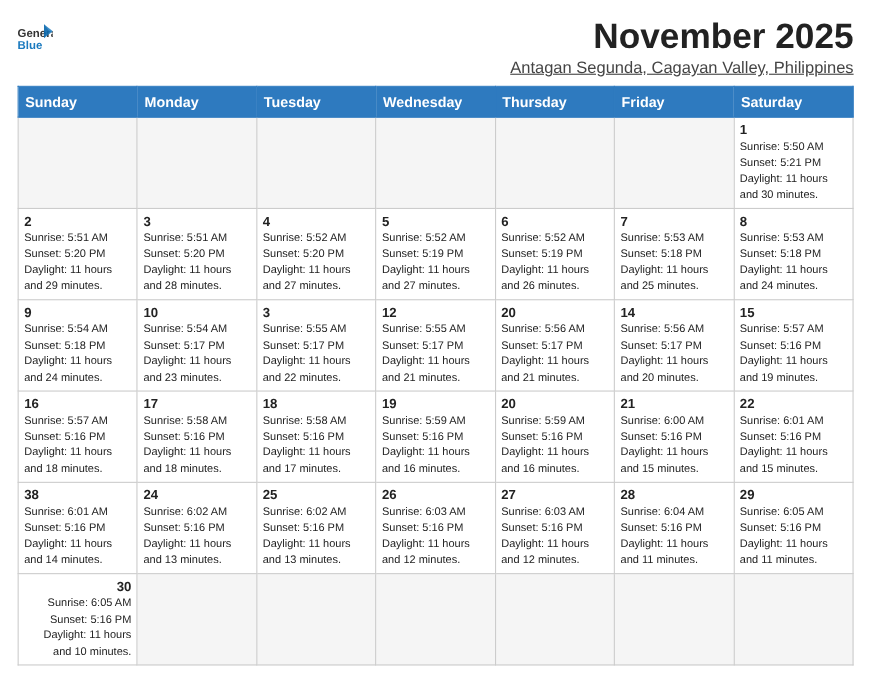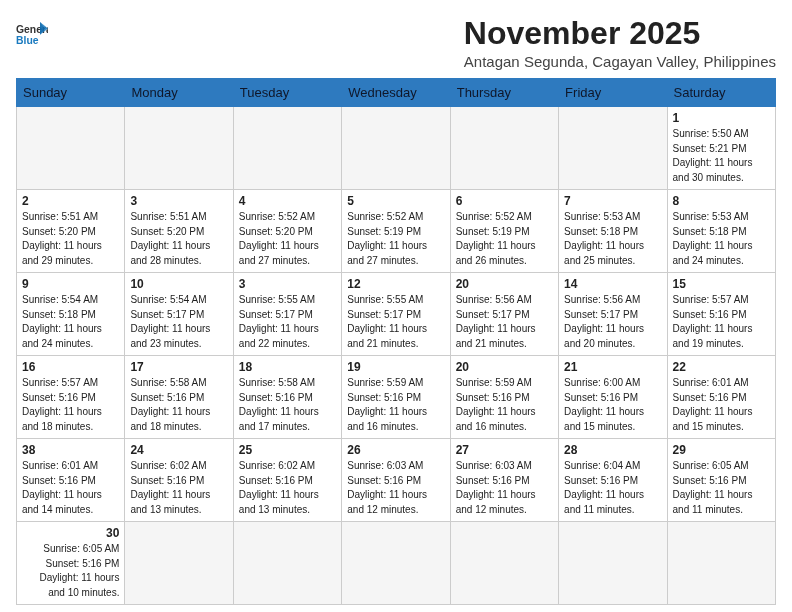--- a/index.html
+++ b/index.html
@@ -20,43 +20,44 @@
       display: flex;
       align-items: center;
       gap: 4px;
       margin-top: 4px;
     }
     .logo-icon {
       width: 32px;
       height: 28px;
     }
     .title-section {
-      text-align: left;
+      text-align: right;
     }
     .month-title {
       font-size: 32px;
       font-weight: bold;
       color: #222;
       line-height: 1.1;
     }
     .location-title {
       font-size: 15px;
       color: #444;
       margin-top: 2px;
+      text-decoration: underline;
     }
     .calendar-table {
       width: 100%;
       border-collapse: collapse;
       border: 1px solid #bbb;
     }
     .calendar-table th {
       background-color: #2e7abf;
-      color: #0f172a;
+      color: #ffffff;
       font-size: 13px;
-      font-weight: normal;
+      font-weight: bold;
       text-align: left;
       padding: 6px 6px;
       border: 1px solid #2e7abf;
     }
     .calendar-table td {
       border: 1px solid #ccc;
       vertical-align: top;
       padding: 4px 5px;
       font-size: 10.5px;
       color: #222;

